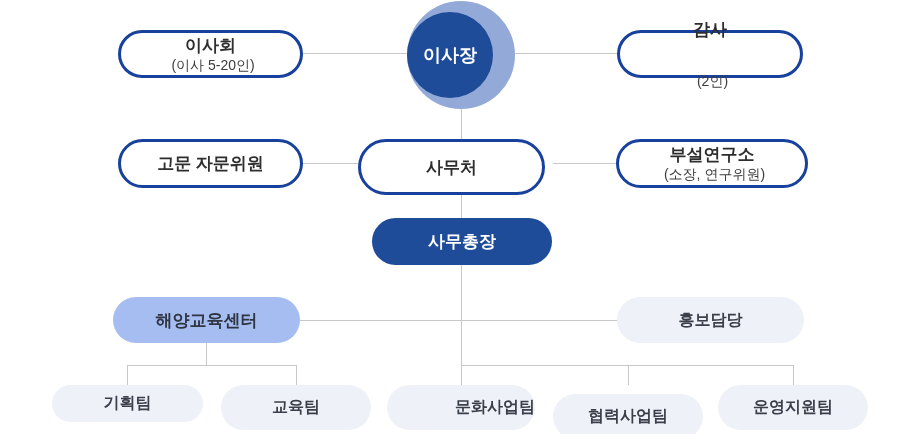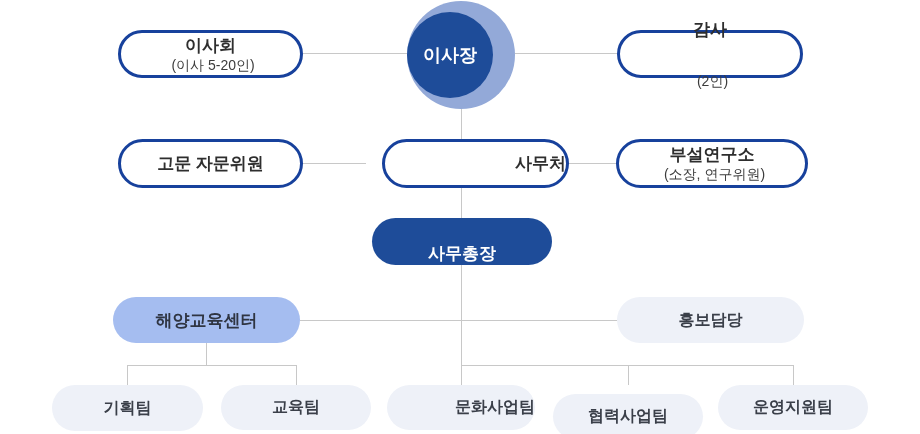--- a/index.html
+++ b/index.html
@@ -66,40 +66,40 @@
     <span class="sub">(이사 5-20인)</span>
   </div>
   <div class="node outline" style="left:617px;top:30px;width:186px;height:48px;gap:32px;">
     <span class="lbl">감사</span>
     <span class="sub">(2인)</span>
   </div>
 
   <div class="node outline" style="left:118px;top:139px;width:185px;height:49px;">
     <span class="lbl">고문 자문위원</span>
   </div>
-  <div class="node outline" style="left:382px;top:139px;width:187px;height:49px;align-items:flex-end;">
+  <div class="node outline" style="left:358px;top:139px;width:187px;height:56px;">
     <span class="lbl">사무처</span>
   </div>
   <div class="node outline" style="left:616px;top:139px;width:192px;height:49px;">
     <span class="lbl">부설연구소</span>
     <span class="sub">(소장, 연구위원)</span>
   </div>
 
-  <div class="node solid" style="left:372px;top:218px;width:180px;height:47px;align-items:flex-end;">
+  <div class="node solid" style="left:372px;top:218px;width:180px;height:47px;">
     <span class="lbl">사무총장</span>
   </div>
 
   <div class="node lightblue" style="left:113px;top:297px;width:187px;height:46px;">
     <span class="lbl">해양교육센터</span>
   </div>
   <div class="node pale" style="left:617px;top:297px;width:187px;height:46px;text-align:center;">
     <span class="lbl">홍보담당</span>
   </div>
 
-  <div class="node pale" style="left:52px;top:385px;width:151px;height:46px;">
+  <div class="node pale" style="left:52px;top:385px;width:151px;height:37px;">
     <span class="lbl">기획팀</span>
   </div>
   <div class="node pale" style="left:221px;top:385px;width:150px;height:45px;">
     <span class="lbl">교육팀</span>
   </div>
   <div class="node pale" style="left:387px;top:385px;width:148px;height:45px;justify-content:flex-end;">
     <span class="lbl">문화사업팀</span>
   </div>
   <div class="node pale" style="left:553px;top:385px;width:150px;height:45px;margin-top:9px;">
     <span class="lbl">협력사업팀</span>

